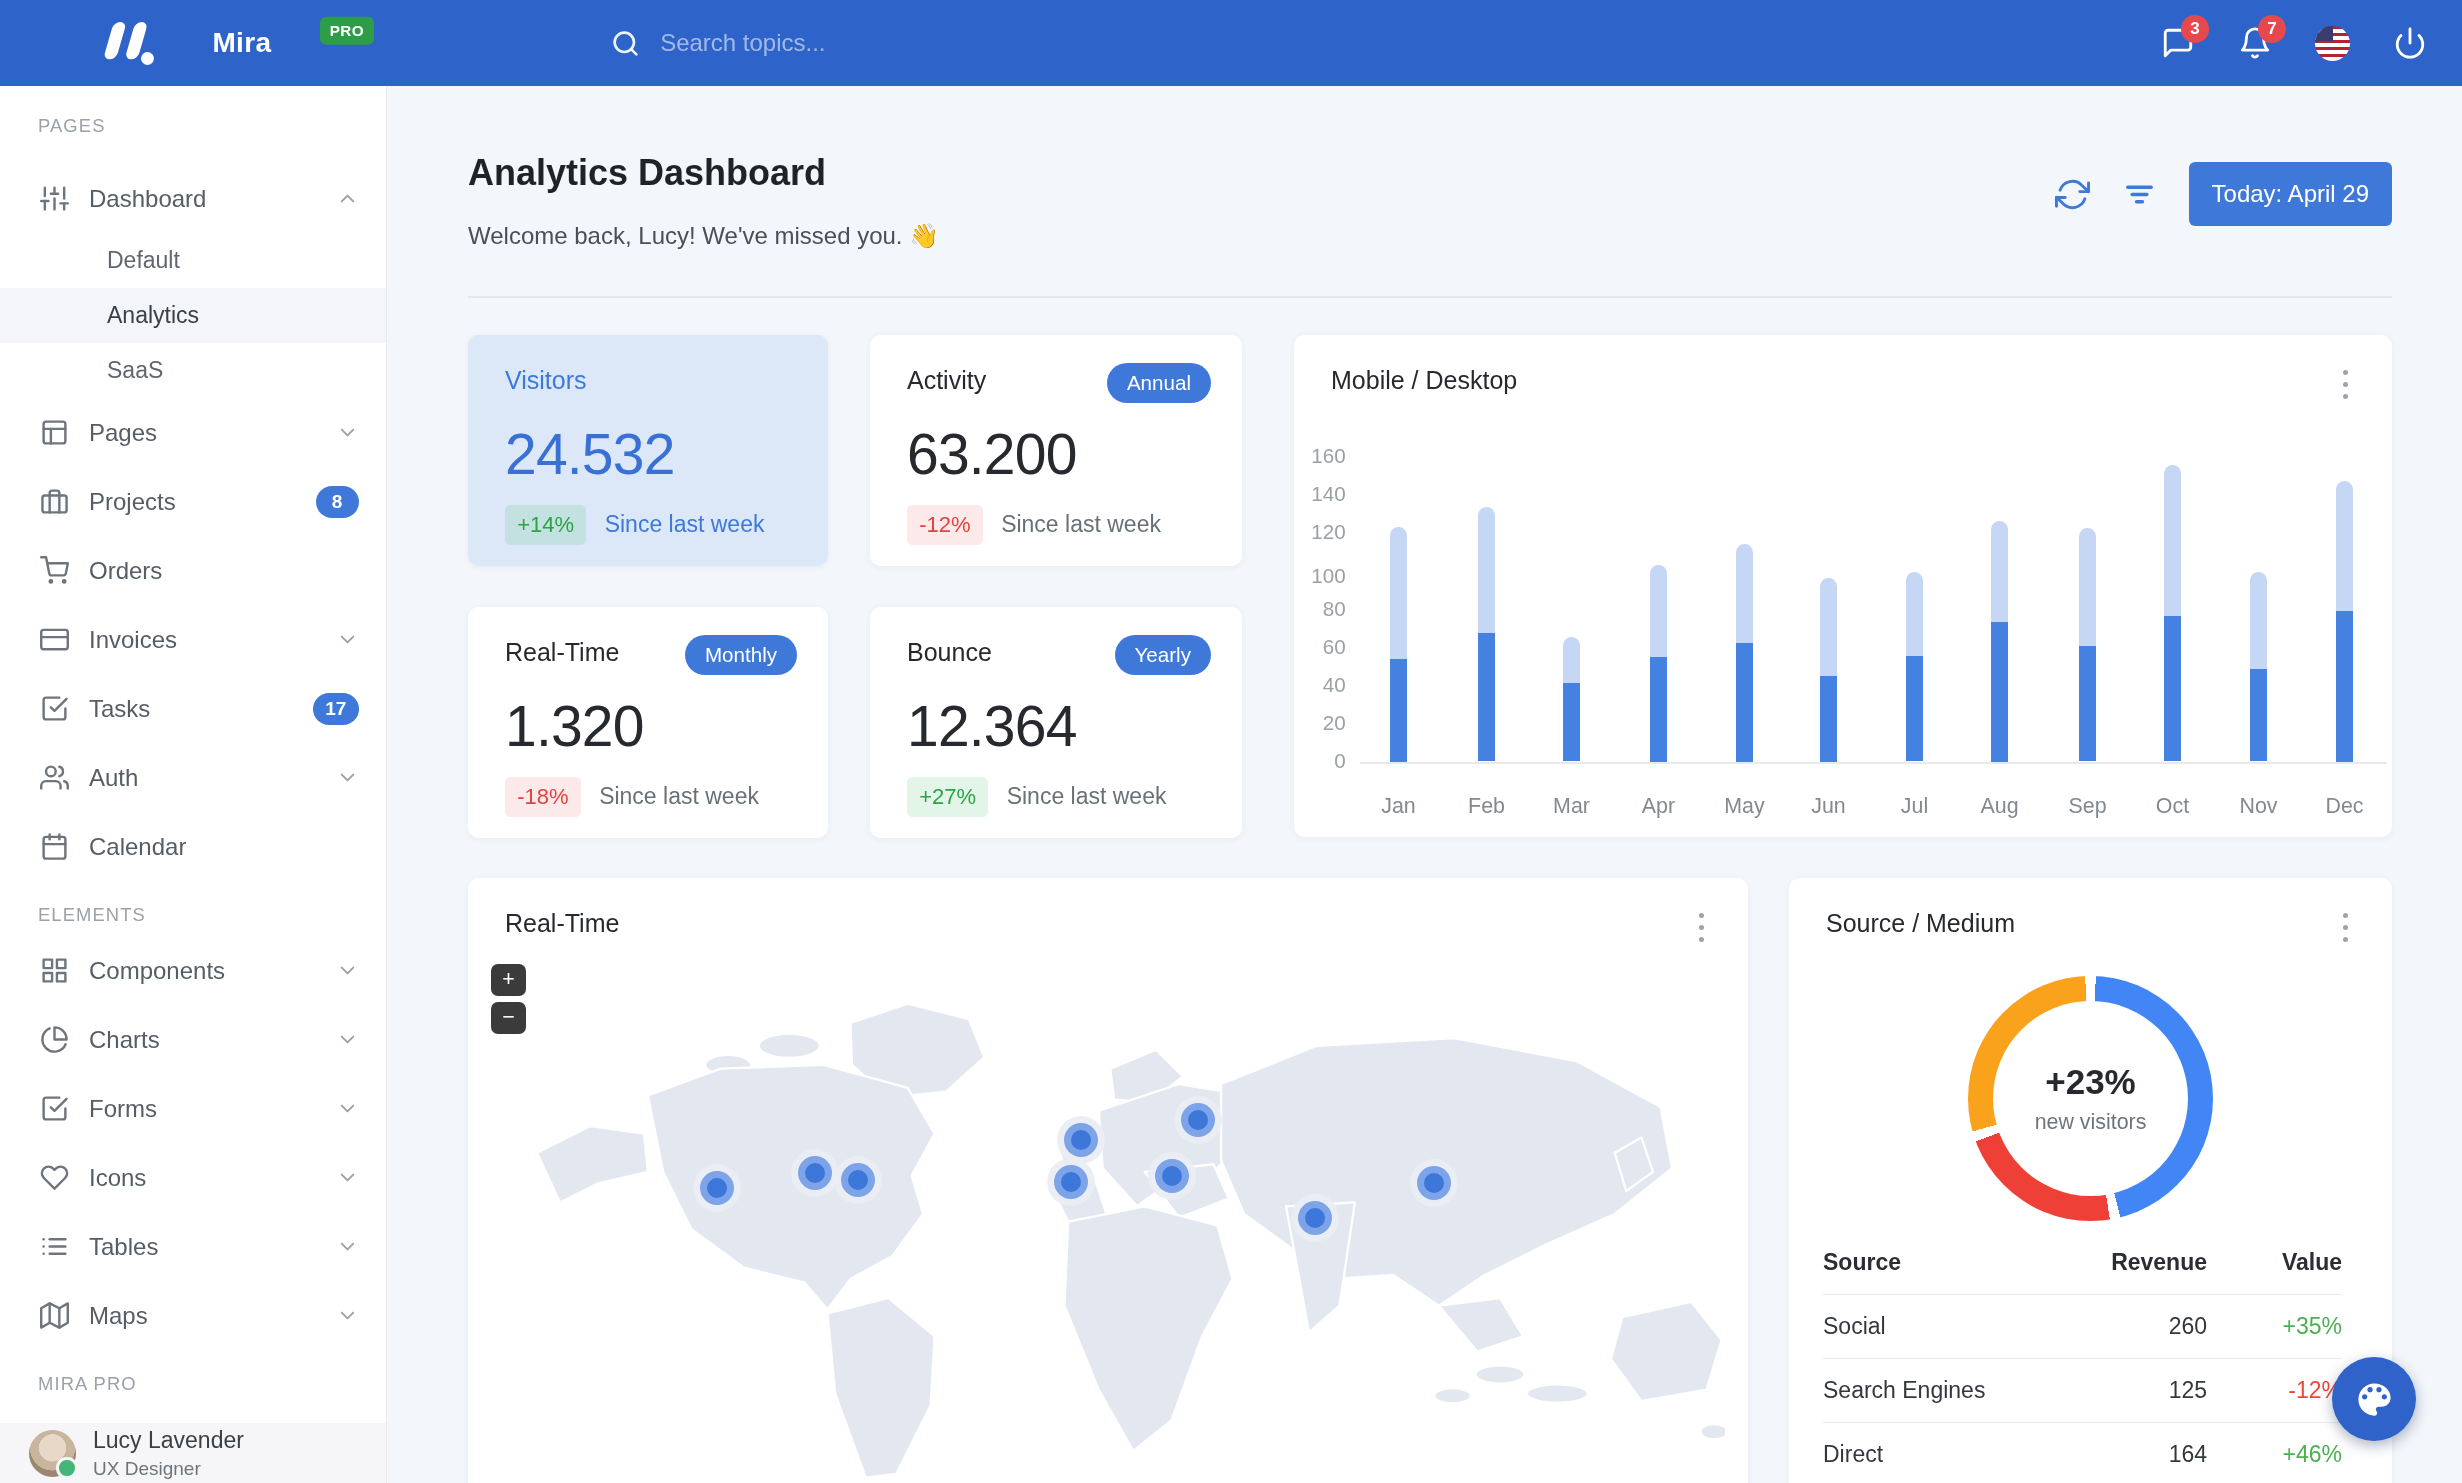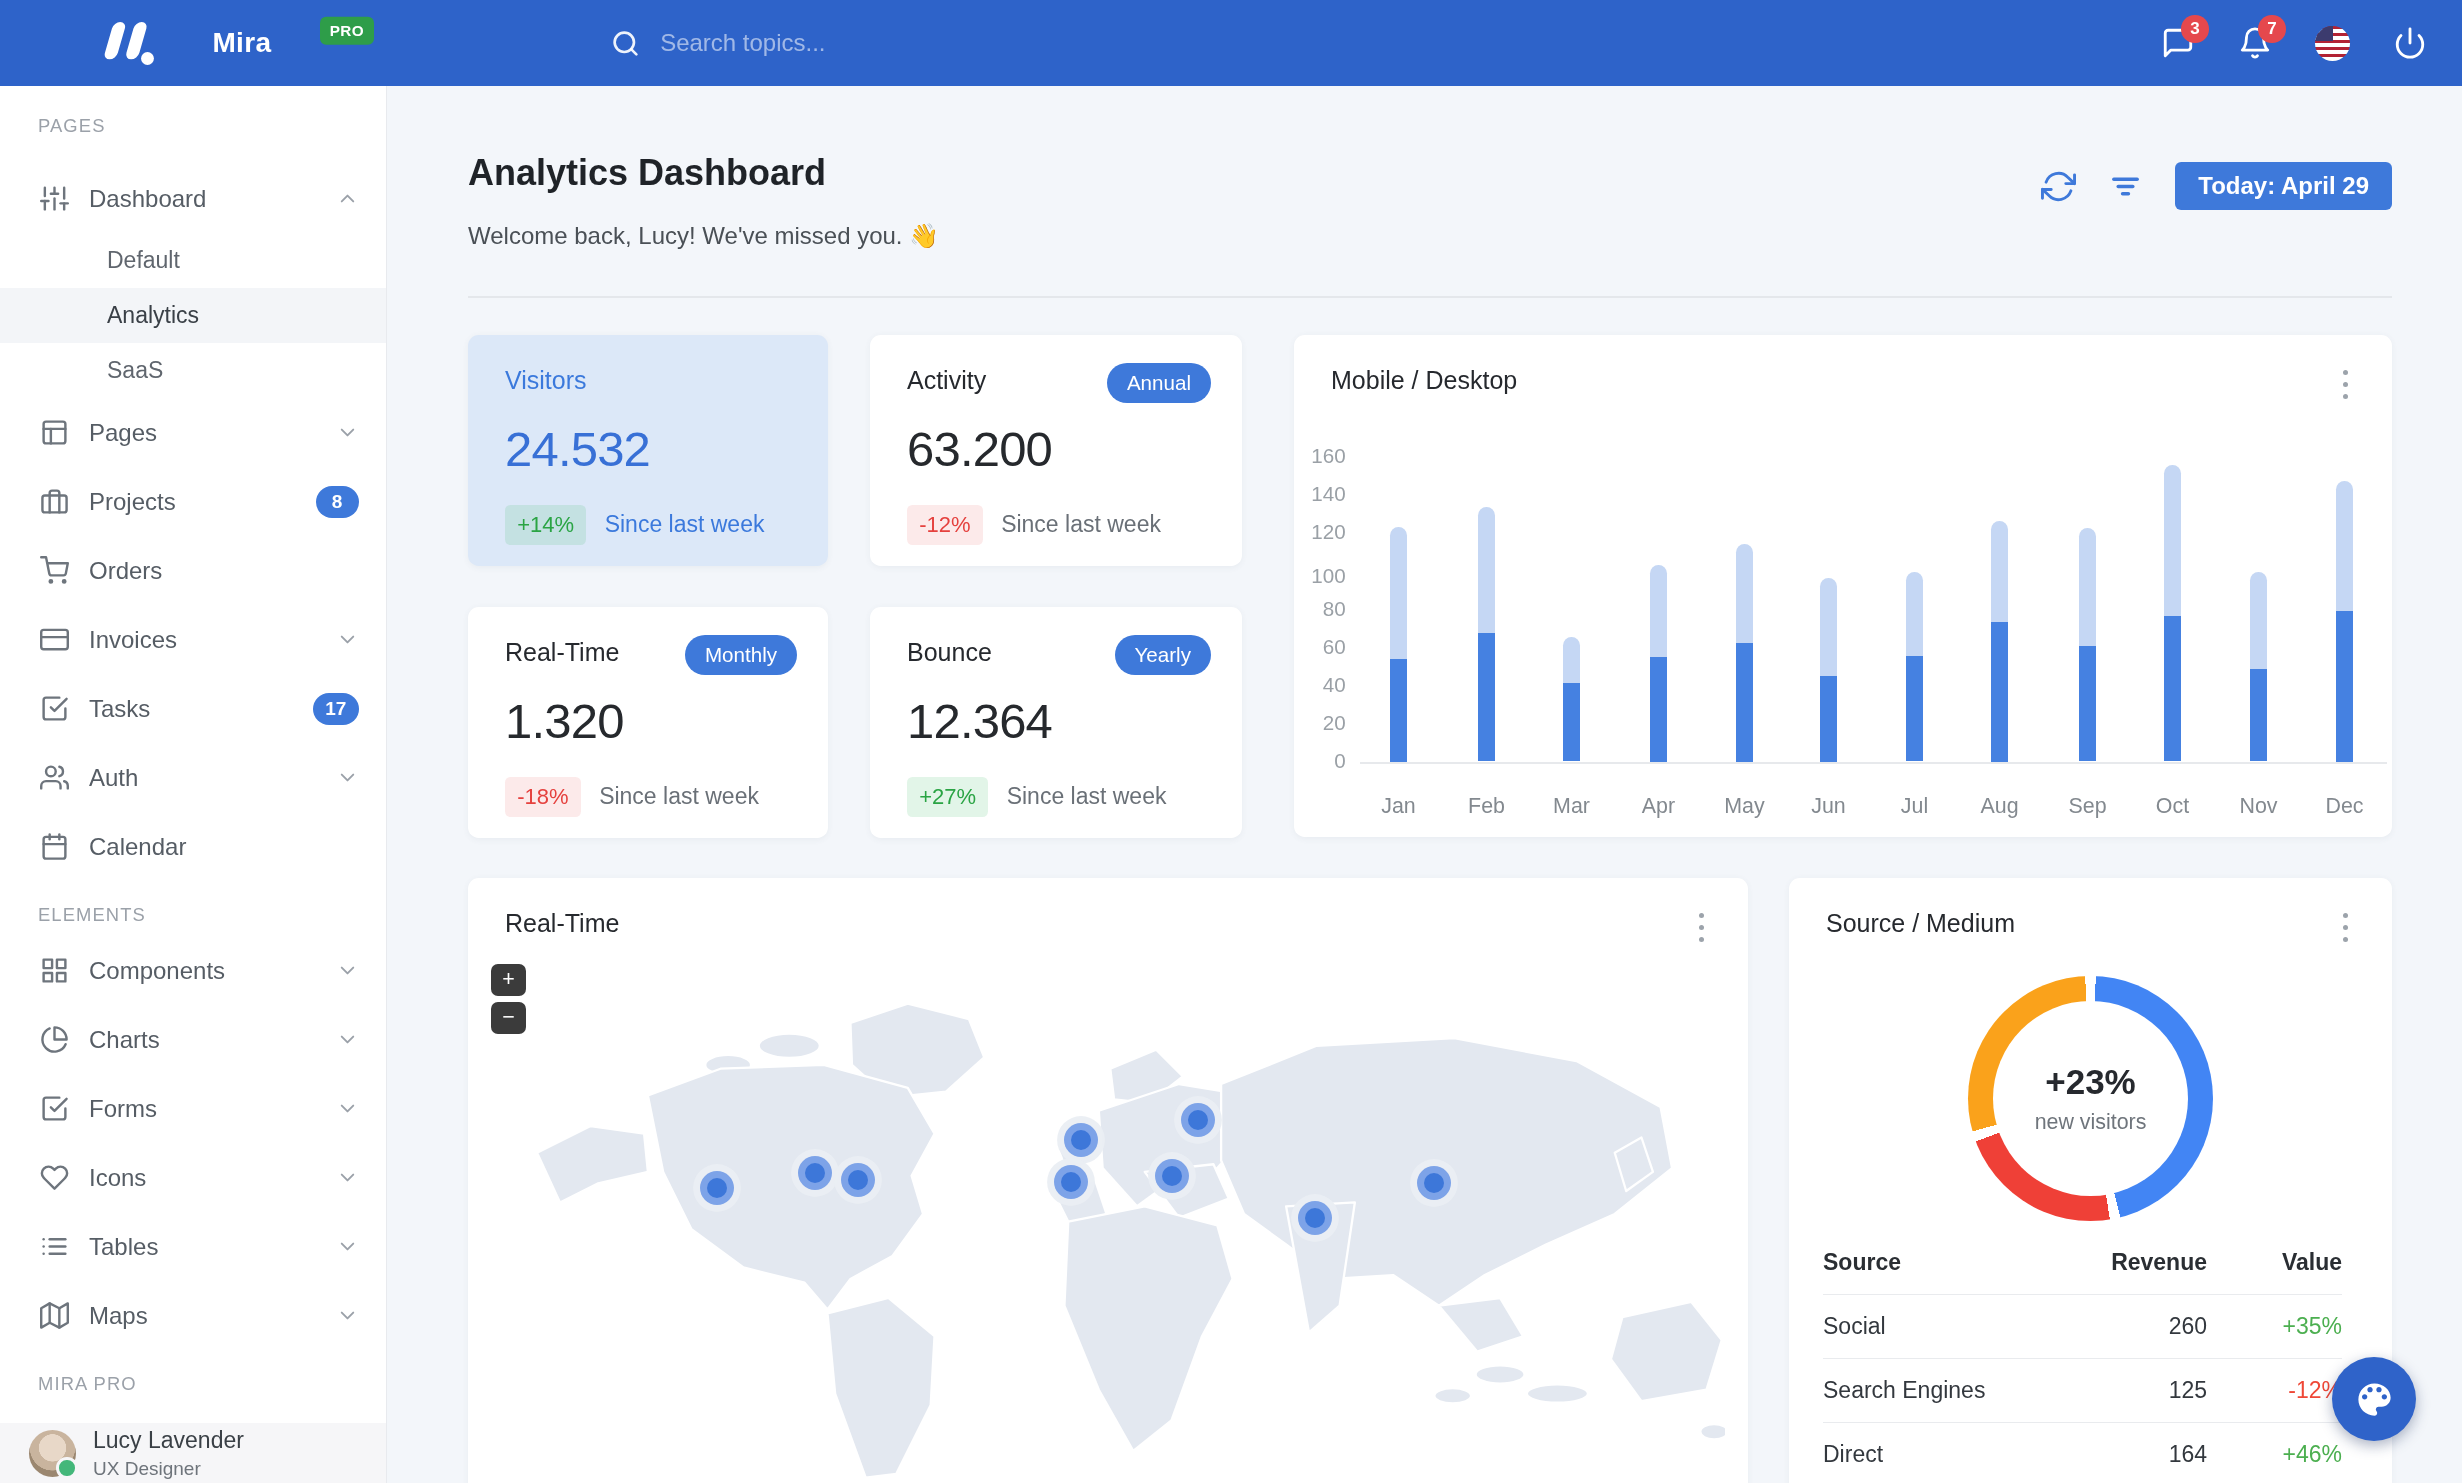--- a/index.html
+++ b/index.html
@@ -56,34 +56,34 @@
   .s-user-name .rl { font-size:19px; color:#6E747B; margin-top:4.6px; }
 
   
   .main { position:absolute; left:387px; top:86px; right:0; bottom:0; }
   .pg-title { position:absolute; left:81px; top:66px; font-size:36px; font-weight:700; color:#1F2328; }
   .pg-sub { position:absolute; left:81px; top:136px; font-size:24px; color:#4A5056; }
   .hdr-actions { position:absolute; right:70px; top:76px; display:flex; align-items:center; gap:32px; }
   .hdr-icon { width:35px; height:35px; cursor:pointer; }
   .hdr-icon svg { width:35px; height:35px; stroke:#3E79DA; }
   .date-btn { background:#3E79DA; color:#fff; border:none; font-family:inherit; font-size:24px;
-    height:48px; padding:0 23px; border-radius:6.1px; cursor:pointer; font-weight:700; }
+    height:64px; padding:0 23px; border-radius:6.1px; cursor:pointer; font-weight:400; }
   .hdr-divider { position:absolute; left:81px; right:70px; top:210px; height:1.5px; background:#E4E7EB; }
 
   .card { position:absolute; background:#fff; border-radius:10.7px; box-shadow:0 1.5px 6.1px rgba(70,80,100,.06); }
   .card-title { position:absolute; left:37px; top:31px; font-size:25px; font-weight:500; color:#26292E; }
   .kebab { position:absolute; right:31px; top:32px; width:31px; height:35px; cursor:pointer;
     display:flex; flex-direction:column; align-items:center; justify-content:center; gap:6.9px; }
   .kebab i { width:5.4px; height:5.4px; border-radius:50%; background:#9CA3AB; }
 
   
   .stat-title { position:absolute; left:37px; top:31px; font-size:25px; font-weight:500; color:#26292E; }
   .stat-pill { position:absolute; right:31px; top:27.5px; background:#3E79DA; color:#fff; font-size:20.6px;
     padding:8.4px 20px; border-radius:23px; }
-  .stat-value { position:absolute; left:37px; top:86px; font-size:49px; color:#26292D; letter-spacing:-0.8px; }
+  .stat-value { position:absolute; left:37px; top:86px; font-size:57px; color:#26292D; letter-spacing:-0.8px; }
   .stat-foot { position:absolute; left:37px; top:170px; display:flex; align-items:center; }
   .chip { font-size:22px; font-weight:500; padding:6.9px 12.2px; border-radius:5.4px; }
   .chip.pos { color:#2AA444; background:rgba(74,191,115,.16); }
   .chip.neg { color:#E5413E; background:rgba(229,65,62,.11); }
   .stat-caption { font-size:23px; color:#6A7077; margin-left:18.4px; }
   .stat-hl { background:#DCE8F8 !important; }
   .stat-hl .stat-title, .stat-hl .stat-caption { color:#3B79DC; }
   .stat-hl .stat-value { color:#3870D6; }
 
   

